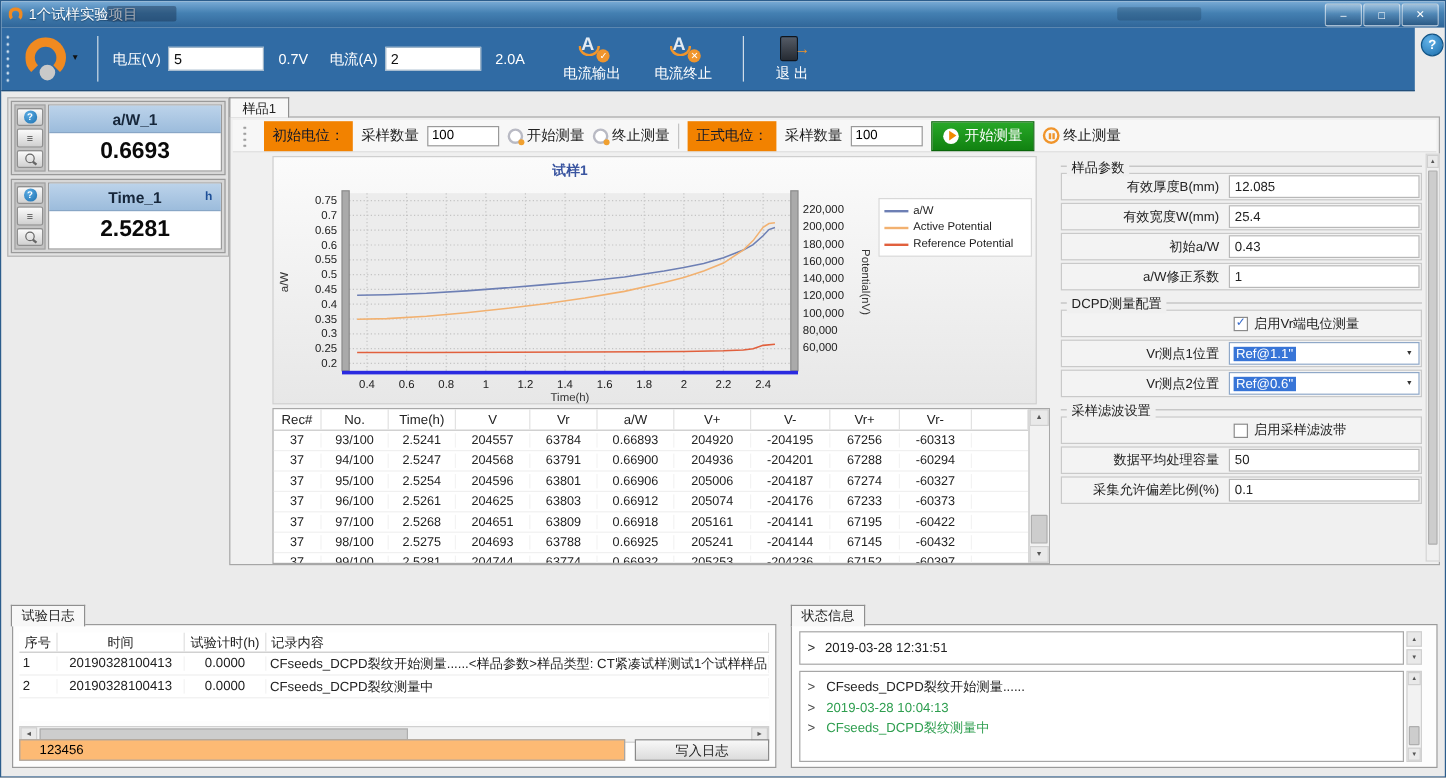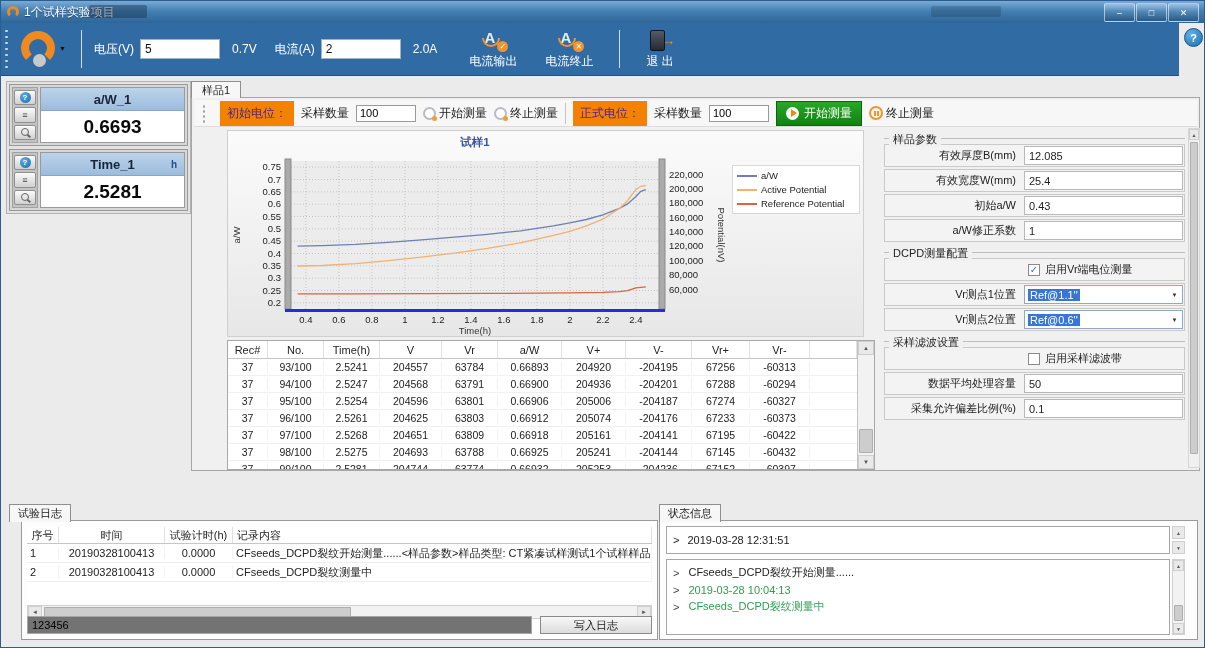--- a/index.html
+++ b/index.html
@@ -60,21 +60,21 @@
   .card-unit{position:absolute;right:7px;font-size:10px;color:#1d4f98;}
   .card-value{flex:1;display:flex;align-items:center;justify-content:center;font-size:19px;font-weight:bold;color:#0a0a0a;}
   
   .main-tab{position:absolute;left:190px;top:80px;height:16px;padding:0 10px;background:#f7f7f7;
     border:1px solid #8f8f8f;border-bottom:none;display:flex;align-items:center;font-size:11px;z-index:3;}
   .tabpage{position:absolute;left:190px;top:96px;width:1009px;height:374px;background:#f0f0f0;border:1px solid #a6a6a6;box-sizing:border-box;}
   .controlrow{position:absolute;left:2px;top:2px;right:2px;height:27px;background:#f7f7f7;
     border-bottom:1px solid #dcdcdc;display:flex;align-items:center;gap:7px;padding-left:26px;box-sizing:border-box;}
   .grip2{position:absolute;left:8px;top:4px;width:4px;height:19px;
     background-image:radial-gradient(circle,#9f9f9f 1px,transparent 1.3px);background-size:4px 5px;}
-  .orange-label{background:#f28200;color:#4c1d95;font-size:12px;padding:4px 7px;text-align:center;}
+  .orange-label{background:#f28200;color:#0f172a;font-size:12px;padding:4px 7px;text-align:center;}
   .ctl-label{font-size:12px;}
   .ctl-input{width:60px;height:17px;border:1px solid #999;font-size:11px;padding:0 3px;font-family:"Liberation Sans",sans-serif;box-sizing:border-box;}
   .link-btn{display:flex;align-items:center;gap:3px;font-size:12px;}
   .q-ico{position:relative;width:13px;height:13px;border:2px solid #b9bac4;border-radius:50%;background:#fff;box-sizing:border-box;}
   .q-ico::after{content:"";position:absolute;width:5px;height:5px;border-radius:50%;background:#f0a030;right:-3px;bottom:-3px;}
   .green-btn{display:flex;align-items:center;gap:5px;background:linear-gradient(#27a827,#118211);border:1px solid #0b660b;
     color:#fff;font-size:12px;padding:3px 9px;}
   .play-circle{width:13px;height:13px;border-radius:50%;background:#fff;display:flex;align-items:center;justify-content:center;}
   .play-tri{width:0;height:0;border-left:6px solid #f08a00;border-top:4px solid transparent;border-bottom:4px solid transparent;margin-left:2px;}
   .pause-ico{width:14px;height:14px;border-radius:50%;border:2px solid #f0952c;box-sizing:border-box;display:flex;align-items:center;justify-content:center;gap:1px;}
@@ -127,21 +127,21 @@
   
   .log-table{position:absolute;left:5px;top:6px;right:5px;height:74px;background:#fff;overflow:hidden;}
   .log-head{display:flex;height:16px;border-bottom:1px solid #c6c6c6;align-items:center;font-size:11px;}
   .log-head span{border-right:1px solid #e0e0e0;height:100%;display:flex;align-items:center;justify-content:center;box-sizing:border-box;}
   .log-row{display:flex;height:18px;align-items:center;font-size:11px;border-bottom:1px solid #efefef;}
   .log-row span{border-right:1px solid #f3f3f3;box-sizing:border-box;overflow:hidden;white-space:nowrap;padding:0 3px;}
   .hscroll{position:absolute;left:5px;right:5px;top:84px;height:14px;background:#f2f2f2;border:1px solid #d0d0d0;box-sizing:border-box;}
   .hs-arrow{position:absolute;top:0;width:14px;height:100%;display:flex;align-items:center;justify-content:center;font-size:6px;color:#555;background:#e9e9e9;border:1px solid #cfcfcf;box-sizing:border-box;}
   .hs-thumb{position:absolute;top:1px;bottom:1px;left:16px;width:305px;background:#cdcdcd;border:1px solid #aeaeae;}
   .log-inputrow{position:absolute;left:5px;right:5px;bottom:5px;height:18px;display:flex;gap:8px;}
-  .log-input{flex:1;border:1px solid #a6a6a6;background:#737373;font-size:11px;padding:0 4px;font-family:"Liberation Sans",sans-serif;}
+  .log-input{flex:1;border:1px solid #a6a6a6;background:#fdba74;font-size:11px;padding:0 16px;font-family:"Liberation Sans",sans-serif;}
   .write-btn{width:110px;background:linear-gradient(#f8f8f8,#dcdcdc);border:1px solid #8a8a8a;font-size:11px;
     display:flex;align-items:center;justify-content:center;}
   
   .st-box1{position:absolute;left:6px;top:5px;width:504px;height:28px;border:1px solid #a6a6a6;background:#fff;
     display:flex;align-items:center;padding:0 6px;gap:8px;box-sizing:border-box;font-size:11px;}
   .st-mini{position:absolute;left:512px;top:5px;width:13px;height:28px;}
   .st-box2{position:absolute;left:6px;top:38px;width:504px;height:76px;border:1px solid #a6a6a6;background:#fff;
     padding:4px 6px;box-sizing:border-box;overflow:hidden;}
   .st-scroll{position:absolute;left:512px;top:38px;width:13px;height:76px;background:#f2f2f2;border:1px solid #d0d0d0;box-sizing:border-box;}
   .st-line{display:flex;gap:9px;height:17px;align-items:center;font-size:11px;white-space:nowrap;}
@@ -550,21 +550,21 @@
       </div>
     <div class="rp-scrollbar">
       <span class="vs-arrow" style="top:0;height:11px;font-size:5px">▲</span>
       <span class="vs-thumb" style="top:13px;height:310px">
           <span class="vs-grip"></span>
         </span>
     </div>
   </div>
 
   <div class="btab" style="left:8px">试验日志</div>
-  <div class="bpanel" style="left:20px;width:637px">
+  <div class="bpanel" style="left:9px;width:637px">
     <div class="log-table">
       <div class="log-head" id="log-head">
           <span style="width: 32px; flex: 0 0 32px; justify-content: center;">序号</span>
           <span style="width: 106px; flex: 0 0 106px; justify-content: center;">时间</span>
           <span style="width: 68px; flex: 0 0 68px; justify-content: center;">试验计时(h)</span>
           <span style="flex: 1 1 0%; justify-content: flex-start; padding-left: 4px;">记录内容</span>
         </div>
       <div id="log-rows">
           <div class="log-row">
             <span style="width: 32px; flex: 0 0 32px; text-align: left;">1</span>

